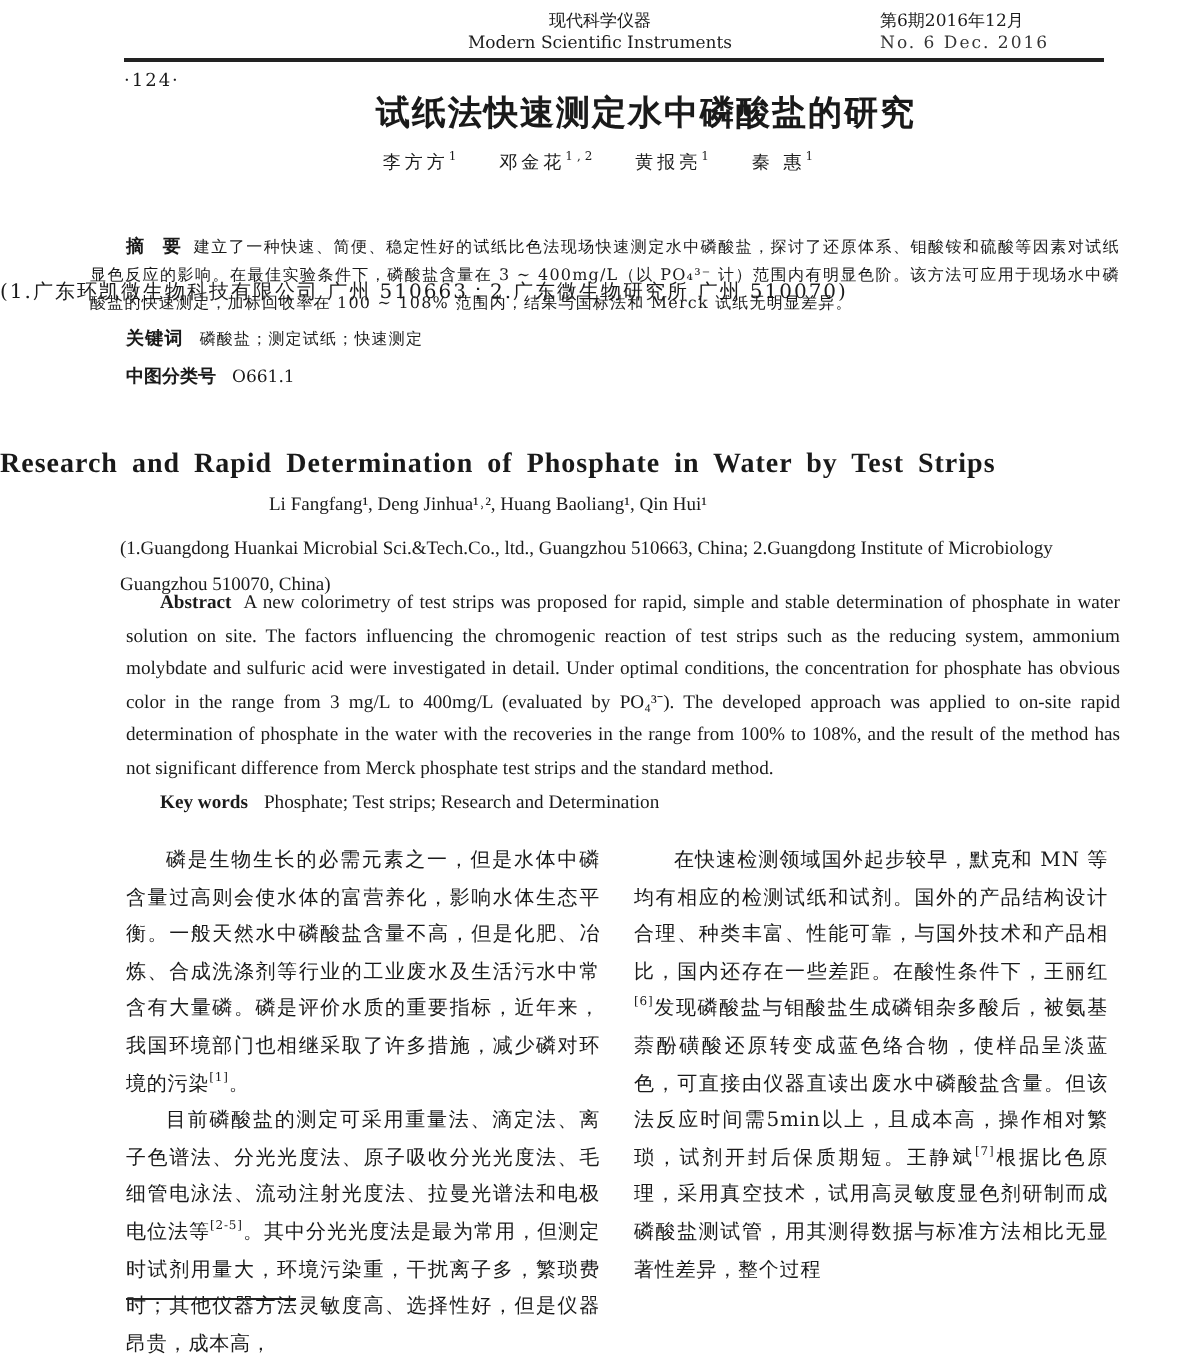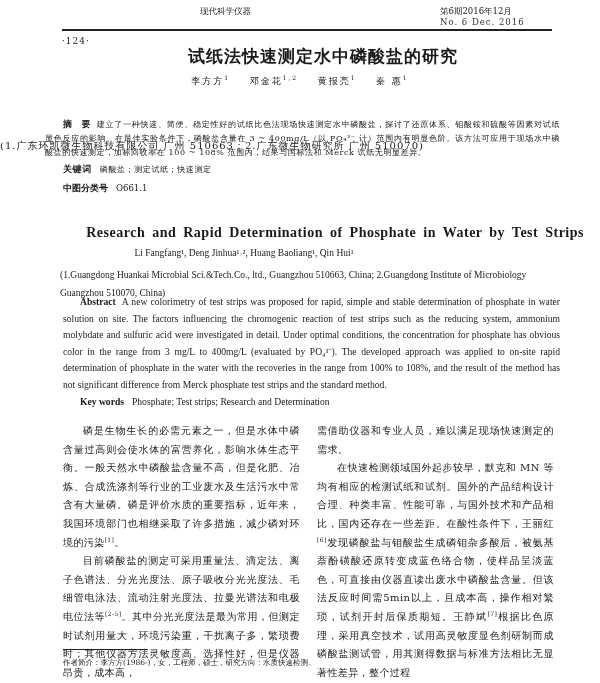--- a/index.html
+++ b/index.html
@@ -1,30 +1,30 @@
 <!DOCTYPE html>
 <html><head>
 <meta charset="utf-8">
 <style>
   html, body { margin: 0; padding: 0; background: #ffffff; }
   body { width: 600px; height: 683px; position: relative; overflow: hidden; color: #1a1a1a; font-family: "DejaVu Serif", serif; }
   .hdr-left { position: absolute; left: 62px; top: 20px; font-size: 9px; letter-spacing: 1px; margin-top: 16px; }
-  .hdr-center { position: absolute; left: 200px; width: 200px; top: 6px; text-align: left; font-size: 8.5px; line-height: 11px; }
+  .hdr-center { position: absolute; left: 200px; width: 200px; top: 6px; text-align: center; font-size: 8.5px; line-height: 11px; }
   .hdr-right { position: absolute; left: 440px; top: 6px; font-size: 8.5px; line-height: 11px; }
   .hdr-right .en { letter-spacing: 1px; color: #333; }
   .hdr-rule { position: absolute; left: 62px; width: 490px; top: 29px; height: 1.5px; background: #222; }
   .title { position: absolute; left: 0; width: 600px; top: 45px; text-align: center; font-size: 17px; font-weight: bold; letter-spacing: 1px; margin-left: 23px; }
   .authors { position: absolute; left: 0; width: 600px; top: 75px; text-align: center; font-size: 9px; letter-spacing: 2px; }
   .affil { position: absolute; left: 0; width: 600px; top: 95px; text-align: left; font-size: 10px; letter-spacing: 1px; margin-top: 44px; }
   .abs-cn { position: absolute; left: 45px; width: 515px; top: 117px; font-size: 8px; line-height: 14px; letter-spacing: 0.6px; text-indent: 18px; text-align: justify; }
   .abs-cn b { font-family: "DejaVu Sans", sans-serif; font-size: 9px; letter-spacing: 3px; }
   .kw-cn { position: absolute; left: 63px; top: 163px; font-size: 8px; letter-spacing: 0.6px; }
   .kw-cn b, .clc b { font-family: "DejaVu Sans", sans-serif; font-size: 9px; font-weight: bold; margin-right: 8px; }
   .clc { position: absolute; left: 63px; top: 182px; font-size: 8.5px; }
-  .title-en { position: absolute; left: 0; width: 584px; top: 225px; text-align: right; font-family: "Liberation Serif", serif; font-size: 14px; font-weight: bold; letter-spacing: 0.5px; word-spacing: 3px; }
+  .title-en { position: absolute; left: 0; width: 584px; top: 225px; text-align: left; font-family: "Liberation Serif", serif; font-size: 14px; font-weight: bold; letter-spacing: 0.5px; word-spacing: 3px; }
   .authors-en { position: absolute; left: 0; width: 488px; top: 248px; text-align: center; font-family: "Liberation Serif", serif; font-size: 9.5px; }
   .affil-en { position: absolute; left: 60px; width: 480px; top: 266px; text-align: left; font-family: "Liberation Serif", serif; font-size: 9.5px; line-height: 18px; }
   .abs-en { position: absolute; left: 63px; width: 497px; top: 294px; font-family: "Liberation Serif", serif; font-size: 9.6px; line-height: 16.5px; text-align: justify; }
   .abs-en p { margin: 0; }
   .abs-en b { margin-right: 6px; }
   .kw-en { position: absolute; left: 80px; top: 396px; font-family: "Liberation Serif", serif; font-size: 9.6px; }
   .kw-en b { margin-right: 8px; }
   .col { position: absolute; top: 422px; width: 237px; font-size: 10px; line-height: 18.6px; text-align: justify; letter-spacing: 0.4px; }
   .col p { margin: 0; text-indent: 2em; }
   .col p.cont { text-indent: 0; }
@@ -34,20 +34,21 @@
   .fn-rule { position: absolute; left: 63px; top: 649px; width: 85px; height: 1px; background: #222; }
   .footnote { position: absolute; left: 63px; top: 658px; font-size: 7.5px; line-height: 9.5px; }
 </style>
 </head>
 <body>
 
 <div>
   <div class="hdr-left">·124·</div>
   <div class="hdr-center">
     <div>现代科学仪器</div>
+    <div>Modern Scientific Instruments</div>
   </div>
   <div class="hdr-right">
     <div>第6期2016年12月</div>
     <div class="en">No. 6  Dec.  2016</div>
   </div>
   <div class="hdr-rule"></div>
 </div>
 
 <div class="title">试纸法快速测定水中磷酸盐的研究</div>
 
@@ -84,20 +85,18 @@
 <div class="kw-en">
   <b>Key words</b><span>Phosphate; Test strips; Research and Determination</span>
 </div>
 
 <div class="col col-left">
   <p><span>磷是生物生长的必需元素之一，但是水体中磷含量过高则会使水体的富营养化，影响水体生态平衡。一般天然水中磷酸盐含量不高，但是化肥、冶炼、合成洗涤剂等行业的工业废水及生活污水中常含有大量磷。磷是评价水质的重要指标，近年来，我国环境部门也相继采取了许多措施，减少磷对环境的污染</span><sup>[1]</sup><span>。</span></p>
   <p><span>目前磷酸盐的测定可采用重量法、滴定法、离子色谱法、分光光度法、原子吸收分光光度法、毛细管电泳法、流动注射光度法、拉曼光谱法和电极电位法等</span><sup>[2-5]</sup><span>。其中分光光度法是最为常用，但测定时试剂用量大，环境污染重，干扰离子多，繁琐费时；其他仪器方法灵敏度高、选择性好，但是仪器昂贵，成本高，</span></p>
 </div>
 
 <div class="col col-right">
-  <p class="cont"><span>需借助仪器和专业人员，难以满足现场快速测定的需求。</span></p>
   <p><span>在快速检测领域国外起步较早，默克和 MN 等均有相应的检测试纸和试剂。国外的产品结构设计合理、种类丰富、性能可靠，与国外技术和产品相比，国内还存在一些差距。在酸性条件下，王丽红</span><sup>[6]</sup><span>发现磷酸盐与钼酸盐生成磷钼杂多酸后，被氨基萘酚磺酸还原转变成蓝色络合物，使样品呈淡蓝色，可直接由仪器直读出废水中磷酸盐含量。但该法反应时间需5min以上，且成本高，操作相对繁琐，试剂开封后保质期短。王静斌</span><sup>[7]</sup><span>根据比色原理，采用真空技术，试用高灵敏度显色剂研制而成磷酸盐测试管，用其测得数据与标准方法相比无显著性差异，整个过程</span></p>
 </div>
 
 <div class="fn-rule"></div>
 <div class="footnote">
-  <div>作者简介：李方方(1986-)，女，工程师，硕士，研究方向：水质快速检测。</div>
 </div>
 
 </body></html>

